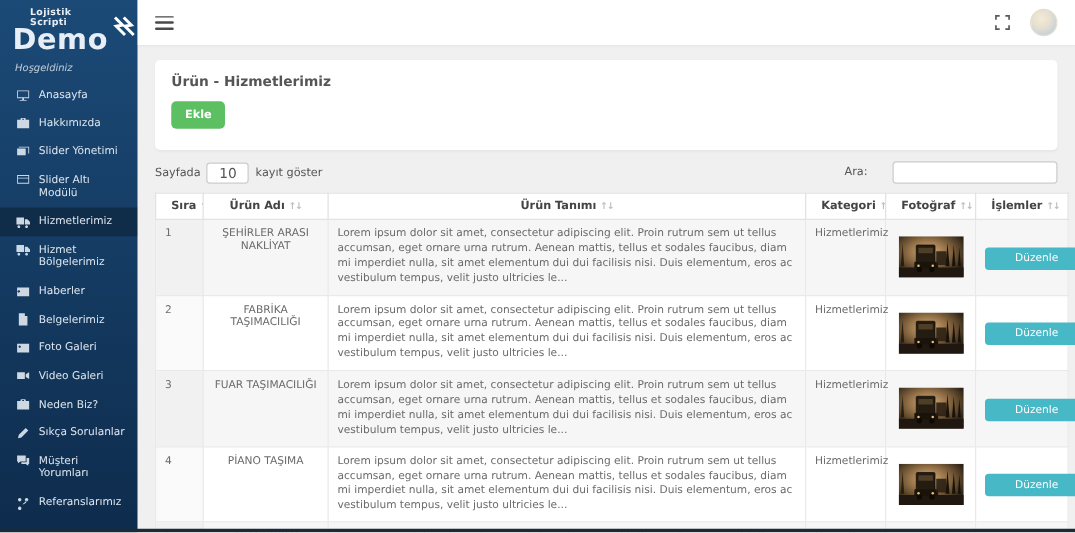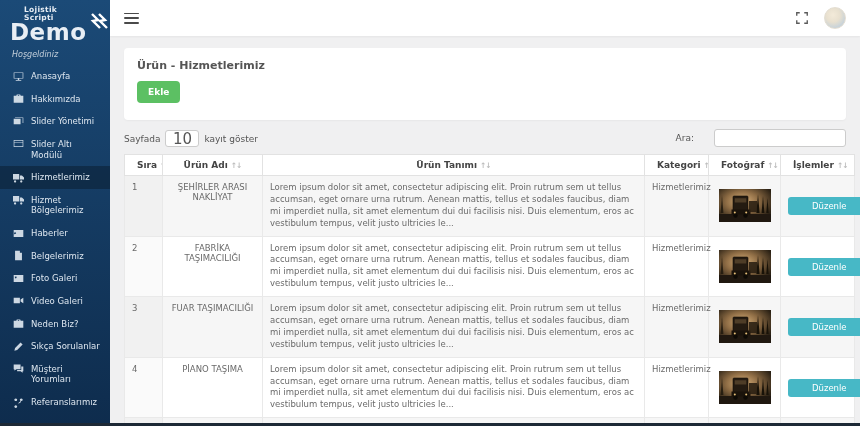--- a/index.html
+++ b/index.html
@@ -36,21 +36,21 @@
   .avatar{width:22px;height:22px;border-radius:50%;border:1px solid #e4ded2;cursor:pointer;
     background:radial-gradient(circle at 40% 35%,#f3ead9 0%,#e8e0cf 40%,#c6d2da 75%,#b9c8d4 100%);}
 
   .content{flex:1;padding:12px 14px;overflow:hidden;position:relative;}
   .head-card{background:#fff;border-radius:4px;padding:11px 13px 17px 13px;box-shadow:0 1px 2px rgba(0,0,0,.04);}
   .card-title{font-size:11px;font-weight:bold;color:#555;}
   .btn-add{margin-top:9px;background:var(--green);color:#fff;border:none;border-radius:4px;font-size:9px;font-weight:bold;padding:6px 11px;cursor:pointer;font-family:inherit;}
 
   .table-controls{display:flex;justify-content:space-between;align-items:flex-end;margin-top:9px;font-size:9px;color:#555;}
   .page-size{display:flex;align-items:center;gap:5px;}
-  .page-size input{width:34px;height:17px;border:1px solid #ccc;border-radius:3px;text-align:center;font-size:15px;color:#555;background:#fff;font-family:inherit;}
+  .page-size input{width:34px;height:17px;border:1px solid #ccc;border-radius:3px;text-align:center;font-size:11px;color:#555;background:#fff;font-family:inherit;}
   .search{display:flex;align-items:center;gap:20px;}
   .search input{width:132px;height:18px;border:1px solid #ccc;border-radius:3px;background:#fff;font-size:9px;padding:0 5px;font-family:inherit;}
 
   table.data{width:100%;margin-top:7px;border-collapse:collapse;background:#fff;table-layout:fixed;}
   table.data th{font-size:9px;font-weight:bold;color:#444;border:1px solid var(--border);padding:5px 12px;text-align:center;background:#fff;cursor:pointer;white-space:nowrap;overflow:hidden;}
   table.data td{font-size:8.5px;color:#6a6a6a;border:1px solid #e9e9e9;padding:6px 7px;vertical-align:top;background:#fff;}
   table.data tr.odd td{background:#f6f6f6;}
   table.data td.c-sira{background-clip:padding-box;}
   table.data tr.odd td.c-sira{background:#f1f1f1;}
   table.data tr:not(.odd) td.c-sira{background:#fafafa;}

